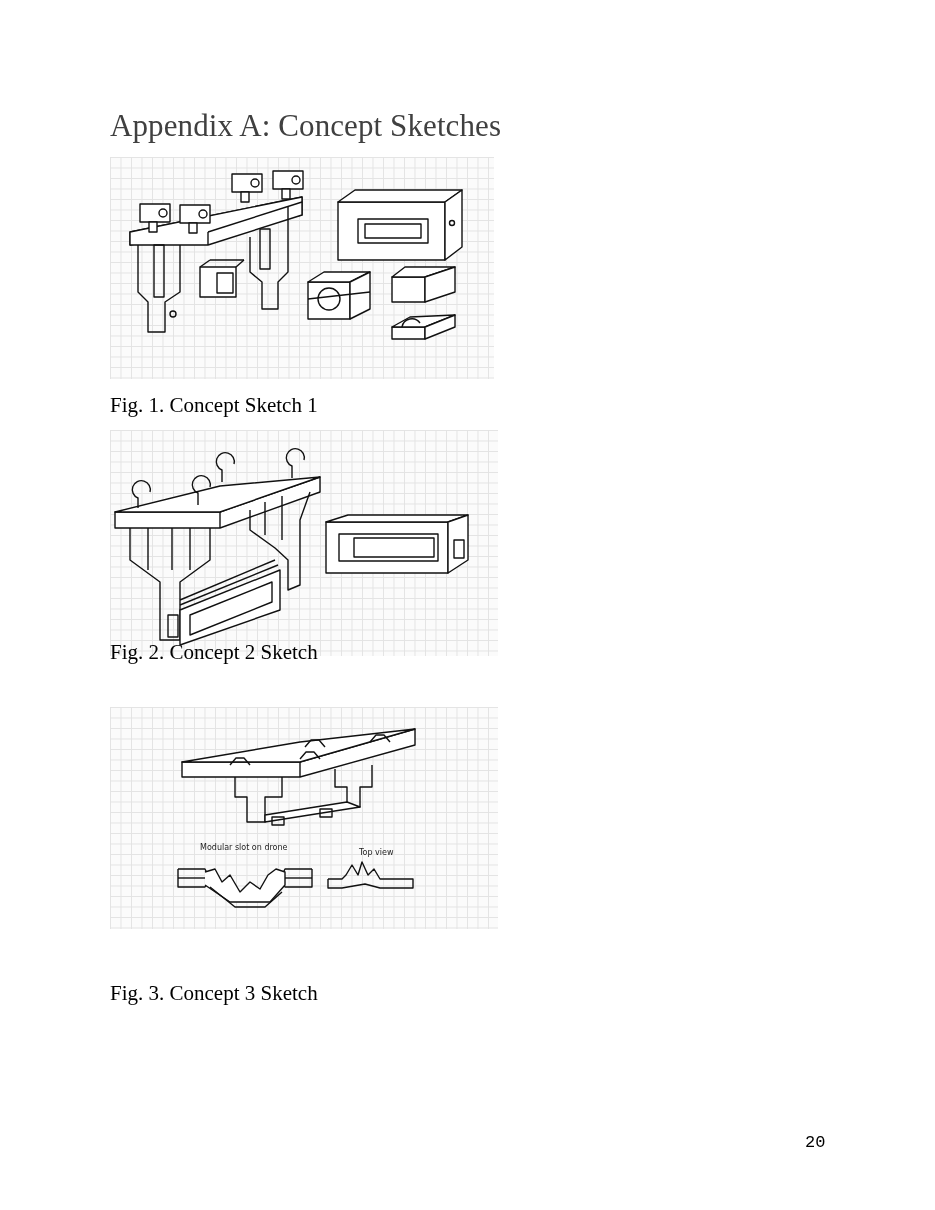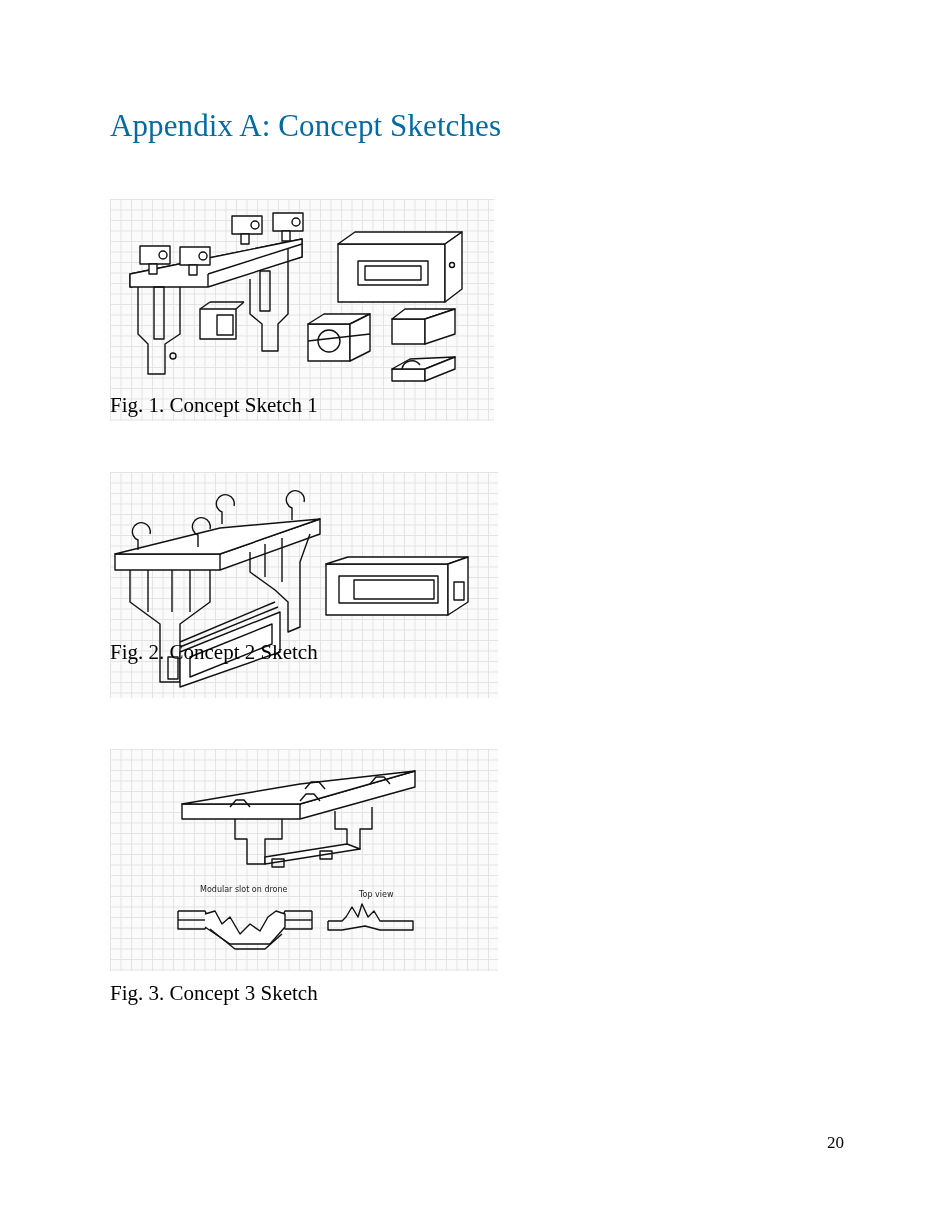--- a/index.html
+++ b/index.html
@@ -1,25 +1,25 @@
 <!DOCTYPE html>
 <html><head>
 <meta charset="utf-8">
 <style>
   html,body{margin:0;padding:0;background:#ffffff;}
   body{width:935px;height:1210px;position:relative;overflow:hidden;font-family:"Liberation Serif",serif;color:#000;}
-  .heading{position:absolute;left:110px;top:108px;font-size:31px;color:#0369a1;font-family:"Liberation Serif",serif;letter-spacing:0.1px;white-space:nowrap;}
+  .heading{position:absolute;left:110px;top:108px;font-size:31px;color:#404040;font-family:"Liberation Serif",serif;letter-spacing:0.1px;white-space:nowrap;}
   .figure{position:absolute;background-color:#fbfbfb;
     background-image:
       linear-gradient(to right, #e3e3e3 1px, transparent 1px),
       linear-gradient(to bottom, #e3e3e3 1px, transparent 1px);
-    background-size:10.5px 10.5px;margin-top:42px;}
+    background-size:10.5px 10.5px;}
   .figure svg{position:absolute;left:0;top:0;width:100%;height:100%;}
   .caption{position:absolute;left:110px;font-size:21px;font-family:"Liberation Serif",serif;white-space:nowrap;}
-  .pagenum{position:absolute;left:827px;top:1133px;font-size:17px;font-family:Liberation Serif, serif;}
+  .pagenum{position:absolute;left:805px;top:1133px;font-size:17px;font-family:Liberation Mono, monospace;}
   .sk{fill:none;stroke:#111;stroke-width:1.4;stroke-linejoin:round;}
   .skw{fill:#fff;stroke:#111;stroke-width:1.4;stroke-linejoin:round;}
   .sketch-text{font-family:"DejaVu Sans",sans-serif;font-size:8px;fill:#222;}
 </style>
 </head>
 <body>
 
 <div class="heading">Appendix A: Concept Sketches</div>
 
 <div class="figure" style="left:110px;top:157px;width:384px;height:222px;">

